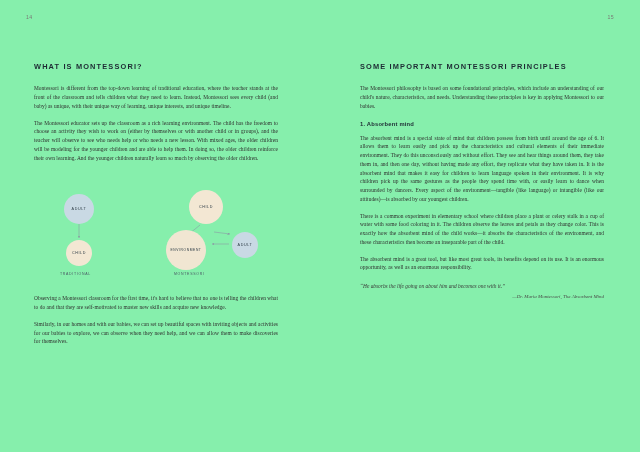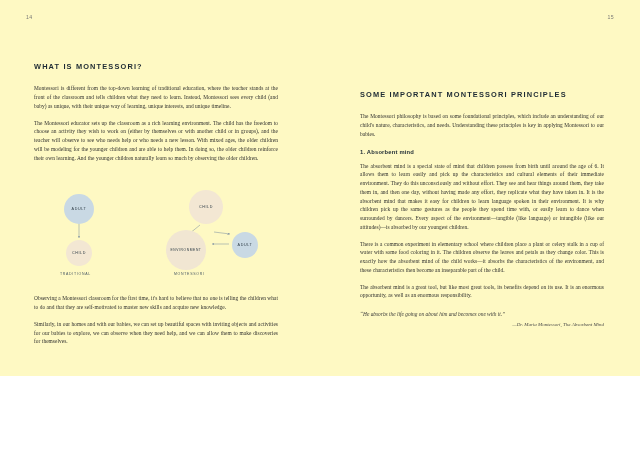--- a/index.html
+++ b/index.html
@@ -10,41 +10,41 @@
     width: 640px;
     height: 452px;
     background: #ffffff;
     font-family: "Liberation Serif", serif;
     color: #2b2b2b;
     overflow: hidden;
   }
   .spread {
     position: relative;
     width: 640px;
-    height: 376px;
-    background: #fef9c3;
+    height: 452px;
+    background: #86efac;
   }
   .page-num {
     position: absolute;
     top: 14px;
     font-family: "Liberation Sans", sans-serif;
     font-size: 5.2px;
     letter-spacing: 0.4px;
     color: #7a7a76;
   }
   .page-num.left { left: 26px; }
   .page-num.right { right: 26px; }
 
   .col {
     position: absolute;
     top: 62px;
     width: 244px;
   }
   .col.left { left: 34px; }
-  .col.right { left: 360px; margin-top: 28px; }
+  .col.right { left: 360px; }
 
   h1.section-title {
     font-family: "Liberation Sans", sans-serif;
     font-size: 7.4px;
     font-weight: bold;
     letter-spacing: 1.15px;
     color: #1d2a33;
     margin: 0 0 12px 0;
     text-transform: uppercase;
     line-height: 1.4;

